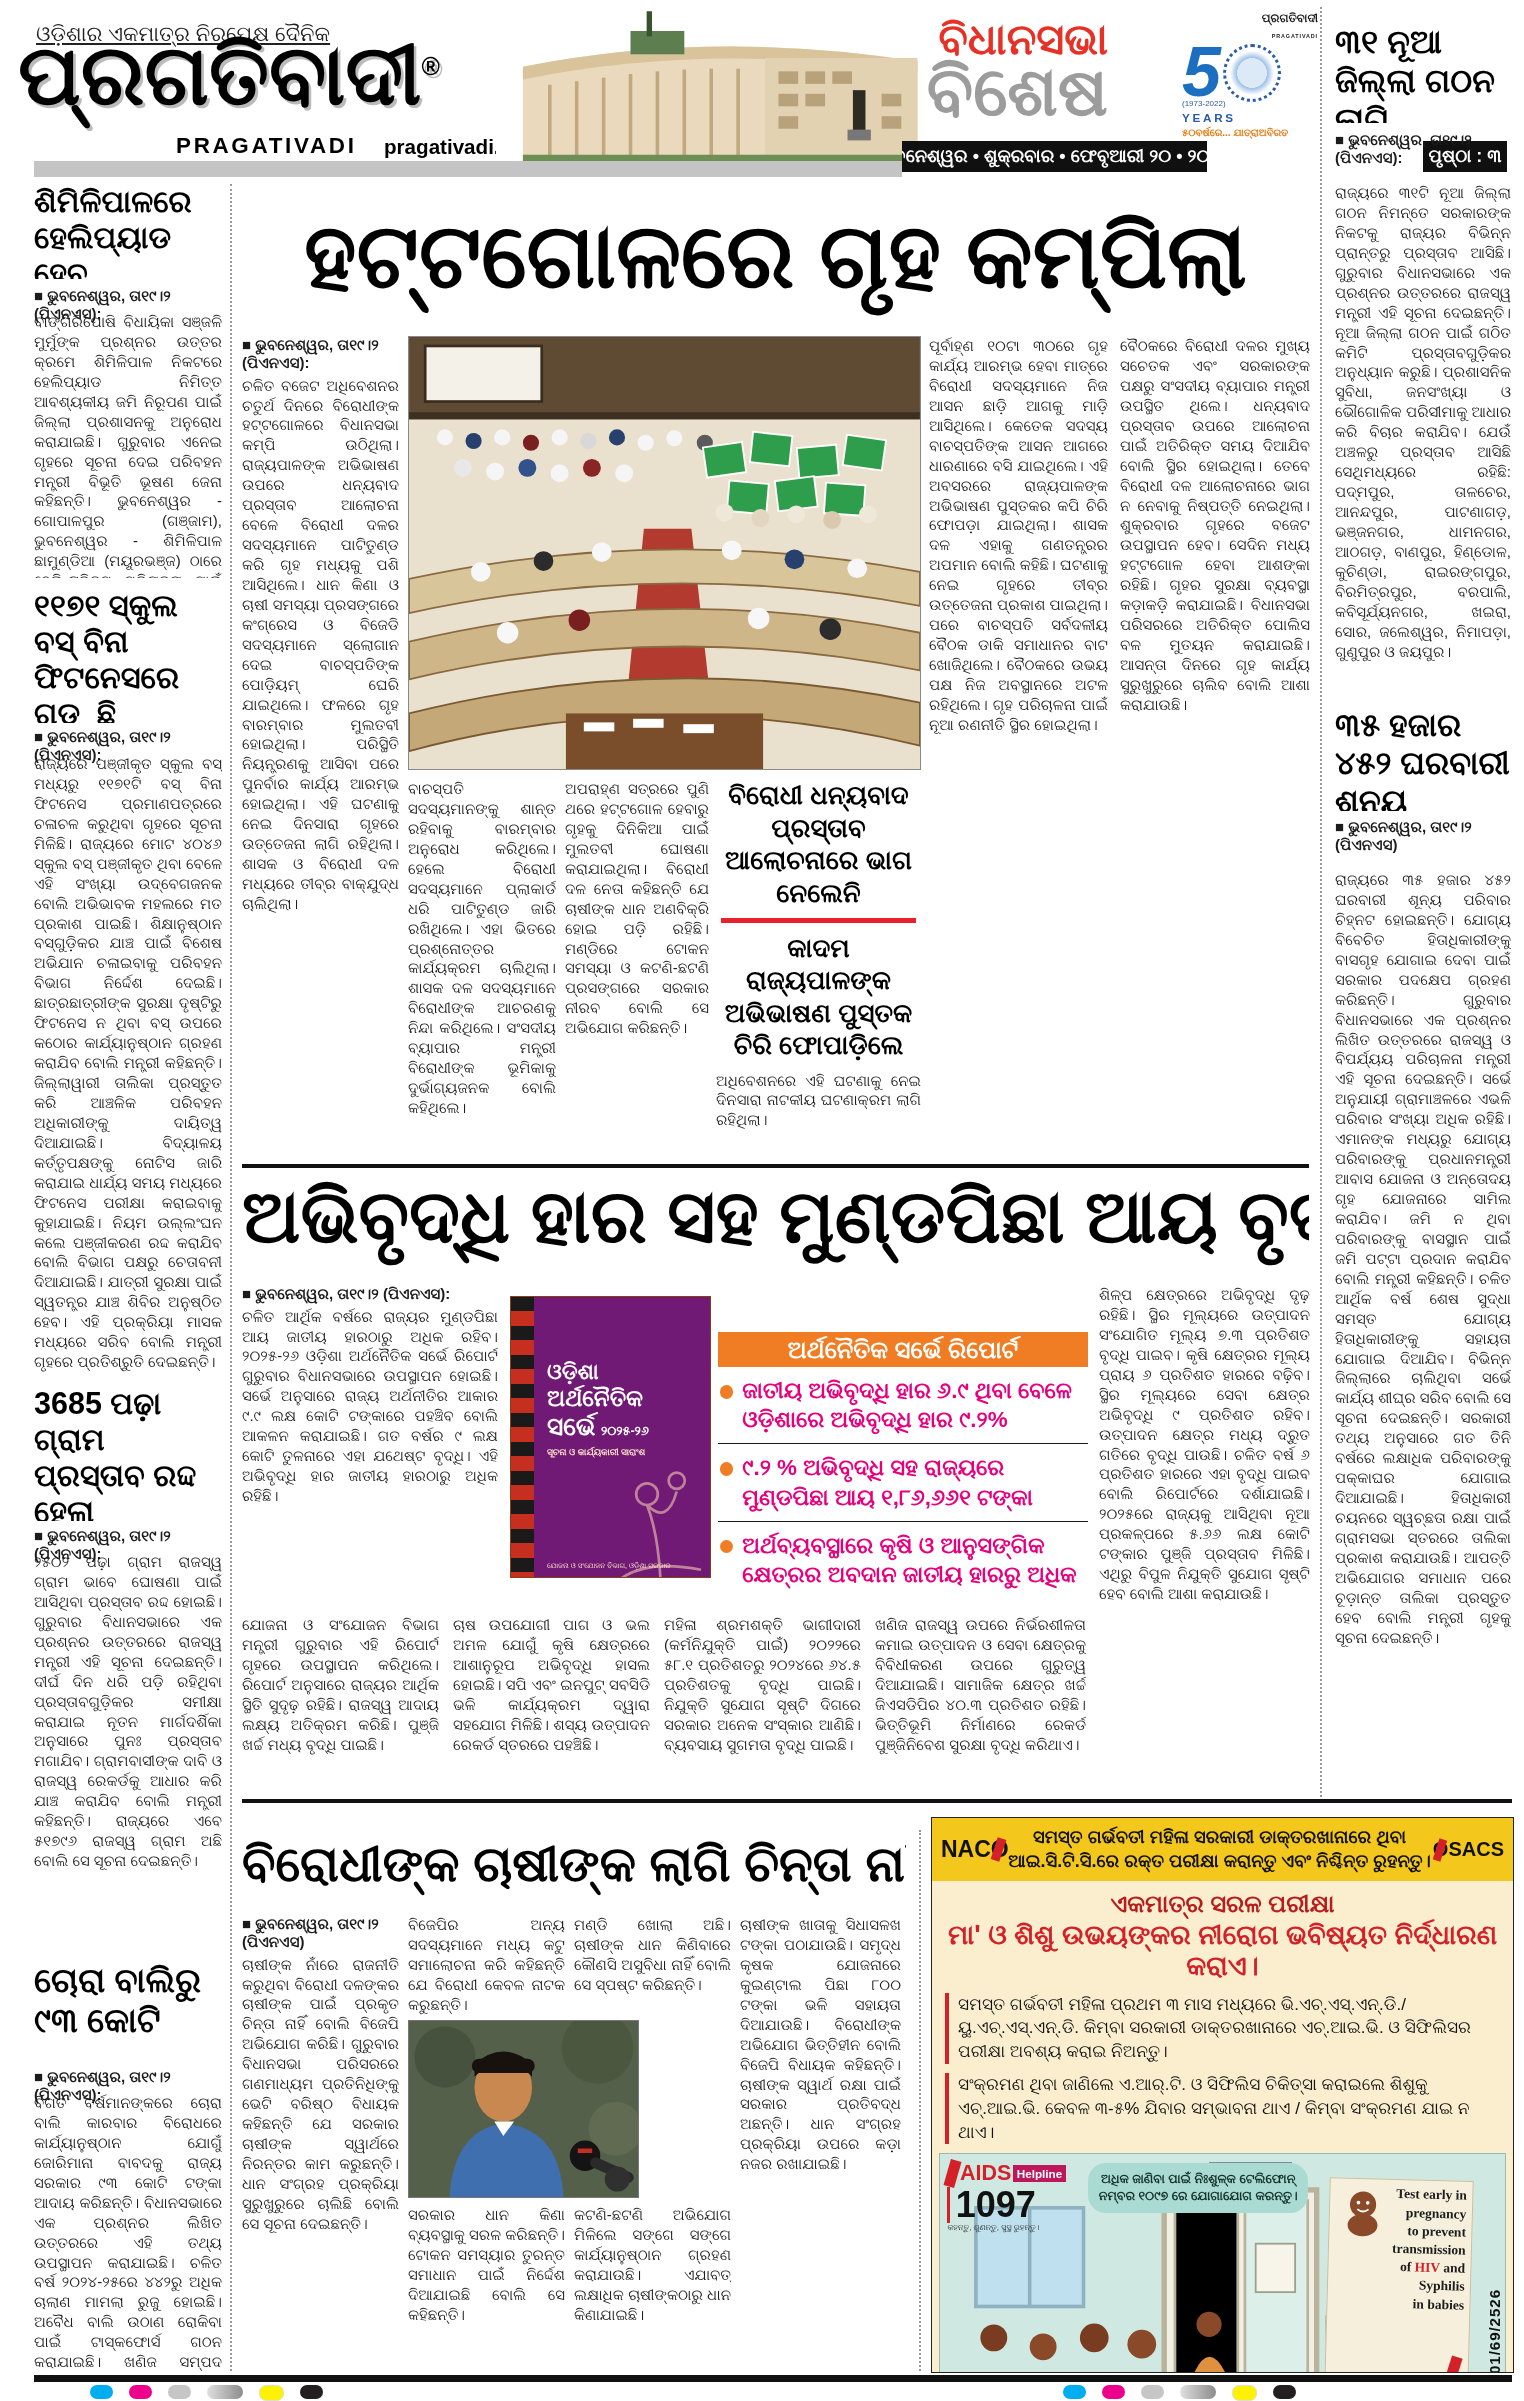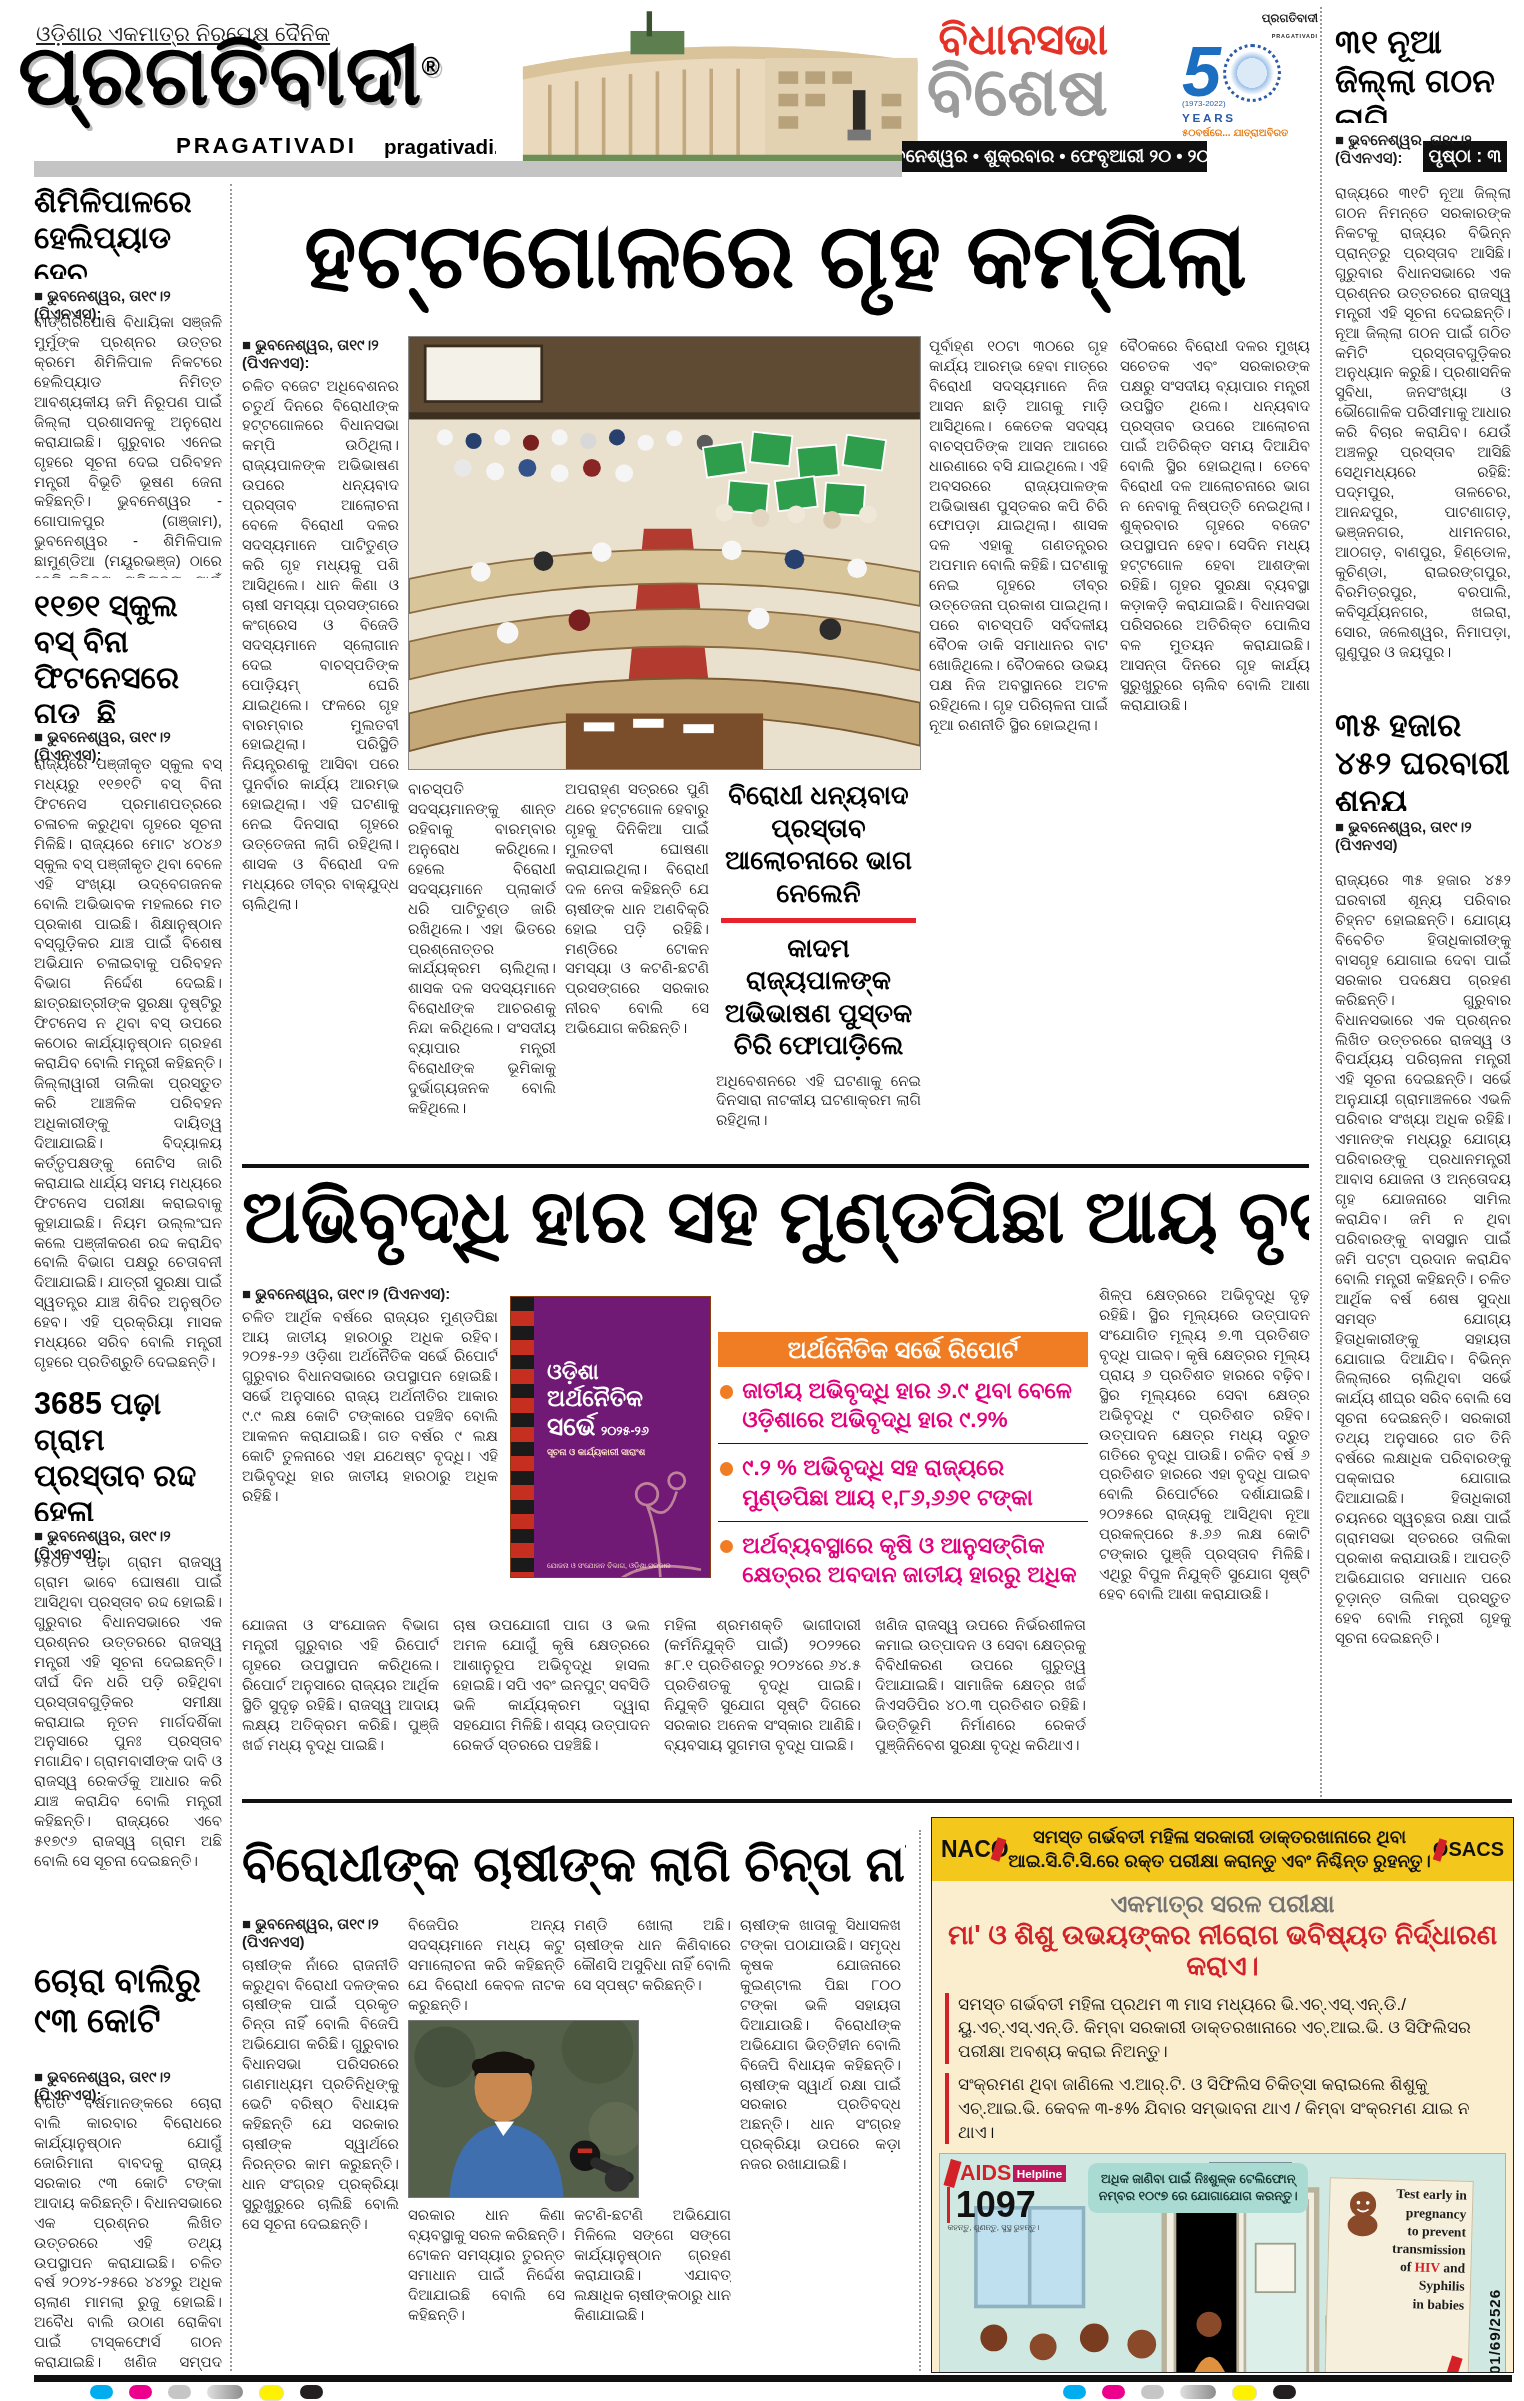--- a/index.html
+++ b/index.html
@@ -322,21 +322,21 @@
         <div style="font-size:18px;">ସମସ୍ତ ଗର୍ଭବତୀ ମହିଳା ସରକାରୀ ଡାକ୍ତରଖାନାରେ ଥିବା</div>
         <div style="font-size:18px;">ଆଇ.ସି.ଟି.ସି.ରେ ରକ୍ତ ପରୀକ୍ଷା କରାନ୍ତୁ ଏବଂ ନିଶ୍ଚିନ୍ତ ରୁହନ୍ତୁ।</div>
       </div>
       <div style="font-size:20px;font-weight:bold;color:#111;display:flex;align-items:center;">
         <span style="display:inline-block;width:8px;height:21.5px;background:#d42027;transform:rotate(18deg);margin-right:-10.8px;"></span>
         <span>OSACS</span>
       </div>
     </div>
 
     <div style="padding:9px 12.6px 5.4px;">
-      <div style="color:#737373;font-weight:bold;font-size:24px;text-align:center;">ଏକମାତ୍ର ସରଳ ପରୀକ୍ଷା</div>
+      <div style="color:#b91c1c;font-weight:bold;font-size:24px;text-align:center;">ଏକମାତ୍ର ସରଳ ପରୀକ୍ଷା</div>
       <div style="color:#d42027;font-weight:bold;font-size:27px;text-align:center;margin-top:1.8px;">ମା' ଓ ଶିଶୁ ଉଭୟଙ୍କର ନୀରୋଗ ଭବିଷ୍ୟତ ନିର୍ଦ୍ଧାରଣ କରାଏ।</div>
       <div style="display:flex;gap:9px;margin-top:10.8px;">
         <span style="flex:0 0 4.5px;background:#d42027;"></span>
         <span style="font-size:17px;line-height:1.4;color:#111;">ସମସ୍ତ ଗର୍ଭବତୀ ମହିଳା ପ୍ରଥମ ୩ ମାସ ମଧ୍ୟରେ ଭି.ଏଚ୍.ଏସ୍.ଏନ୍.ଡି./ ୟୁ.ଏଚ୍.ଏସ୍.ଏନ୍.ଡି. କିମ୍ବା ସରକାରୀ ଡାକ୍ତରଖାନାରେ ଏଚ୍.ଆଇ.ଭି. ଓ ସିଫିଲିସର ପରୀକ୍ଷା ଅବଶ୍ୟ କରାଇ ନିଅନ୍ତୁ।</span>
       </div>
       <div style="display:flex;gap:9px;margin-top:9px;">
         <span style="flex:0 0 4.5px;background:#d42027;"></span>
         <span style="font-size:17px;line-height:1.4;color:#111;">ସଂକ୍ରମଣ ଥିବା ଜାଣିଲେ ଏ.ଆର୍.ଟି. ଓ ସିଫିଲିସ ଚିକିତ୍ସା କରାଇଲେ ଶିଶୁକୁ ଏଚ୍.ଆଇ.ଭି. କେବଳ ୩-୫% ଯିବାର ସମ୍ଭାବନା ଥାଏ / କିମ୍ବା ସଂକ୍ରମଣ ଯାଇ ନ ଥାଏ।</span>
       </div>
     </div>
@@ -377,21 +377,21 @@
       <div style="position:absolute;left:7.2px;top:5.4px;width:135px;">
         <div style="display:flex;align-items:center;gap:1.8px;">
           <span style="width:10.8px;height:27px;background:#d42027;display:inline-block;transform:rotate(16deg);"></span>
           <span style="color:#d42027;font-weight:800;font-size:21.5px;">AIDS</span>
           <span style="background:#be185d;color:#fff;font-size:11.7px;font-weight:bold;padding:1.8px 3.6px;">Helpline</span>
         </div>
         <div style="font-size:36px;font-weight:800;color:#111;line-height:1;border-left:3.6px solid #d42027;padding-left:5.4px;">1097</div>
         <div style="font-size:8px;color:#333;">କହନ୍ତୁ, ଶୁଣନ୍ତୁ, ସୁସ୍ଥ ରୁହନ୍ତୁ।</div>
       </div>
 
-      <div style="position:absolute;left:148px;top:9px;width:202px;background:#aadbd2;border-radius:9px;padding:7.2px 9px;font-size:12.6px;font-weight:bold;color:#15332e;text-align:center;line-height:1.4;">
+      <div style="position:absolute;left:148px;top:9px;width:202px;background:#aadbd2;border-radius:18px;padding:7.2px 9px;font-size:12.6px;font-weight:bold;color:#15332e;text-align:center;line-height:1.4;">
         <div>ଅଧିକ ଜାଣିବା ପାଇଁ ନିଃଶୁଳ୍କ ଟେଲିଫୋନ୍</div>
         <div>ନମ୍ବର ୧୦୯୭ ରେ ଯୋଗାଯୋଗ କରନ୍ତୁ।</div>
       </div>
 
       <div style="position:absolute;right:34px;top:25px;width:144px;height:211px;background:#f6efdc;border:0.9px solid #c9bfa4;transform:rotate(1.5deg);padding:5.4px;box-sizing:border-box;">
         <svg viewBox="0 0 60 60" width="56" height="56" style="float:left;">
           <circle cx="30" cy="22" r="14" fill="#8a4a2a"></circle>
           <ellipse cx="30" cy="44" rx="16" ry="12" fill="#8a4a2a"></ellipse>
           <circle cx="25" cy="20" r="2" fill="#fff"></circle>
             <circle cx="35" cy="20" r="2" fill="#fff"></circle>

